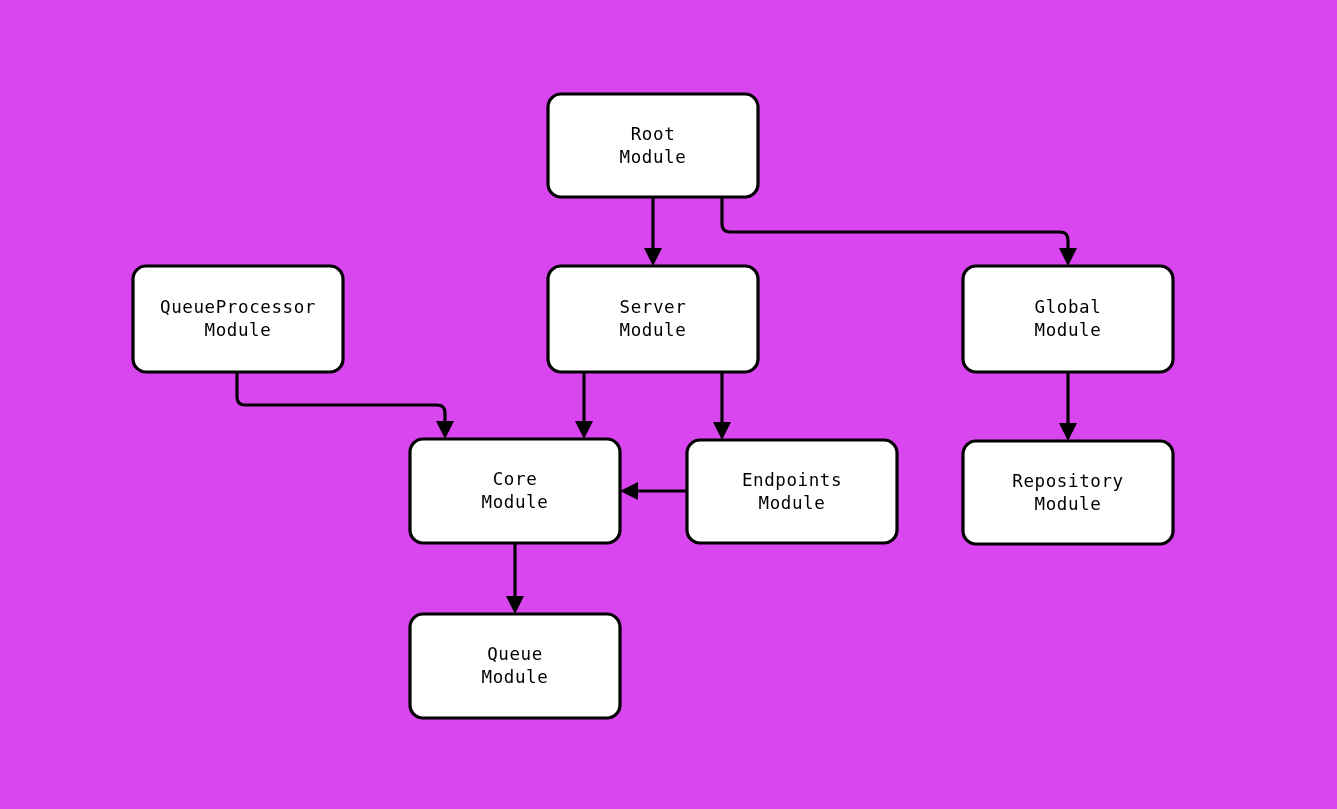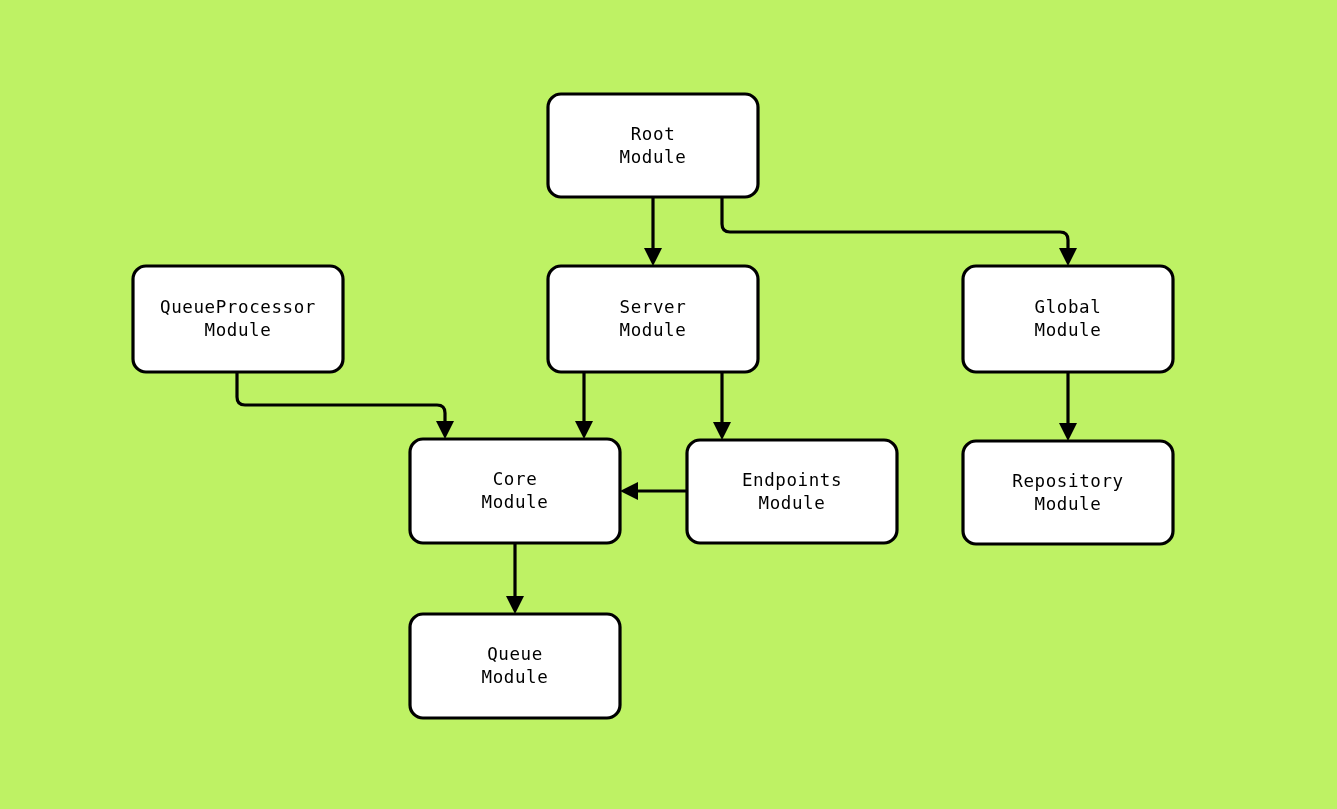--- a/index.html
+++ b/index.html
@@ -11,21 +11,21 @@
   body {
     width: 1337px;
     height: 809px;
     overflow: hidden;
     font-family: "DejaVu Sans Mono", "Liberation Mono", monospace;
   }
   #diagram-root {
     position: relative;
     width: 1337px;
     height: 809px;
-    background: #bef264;
+    background: #d946ef;
   }
   svg#diagram-canvas {
     position: absolute;
     top: 0;
     left: 0;
     width: 1337px;
     height: 809px;
     display: block;
   }
   .node-rect {

